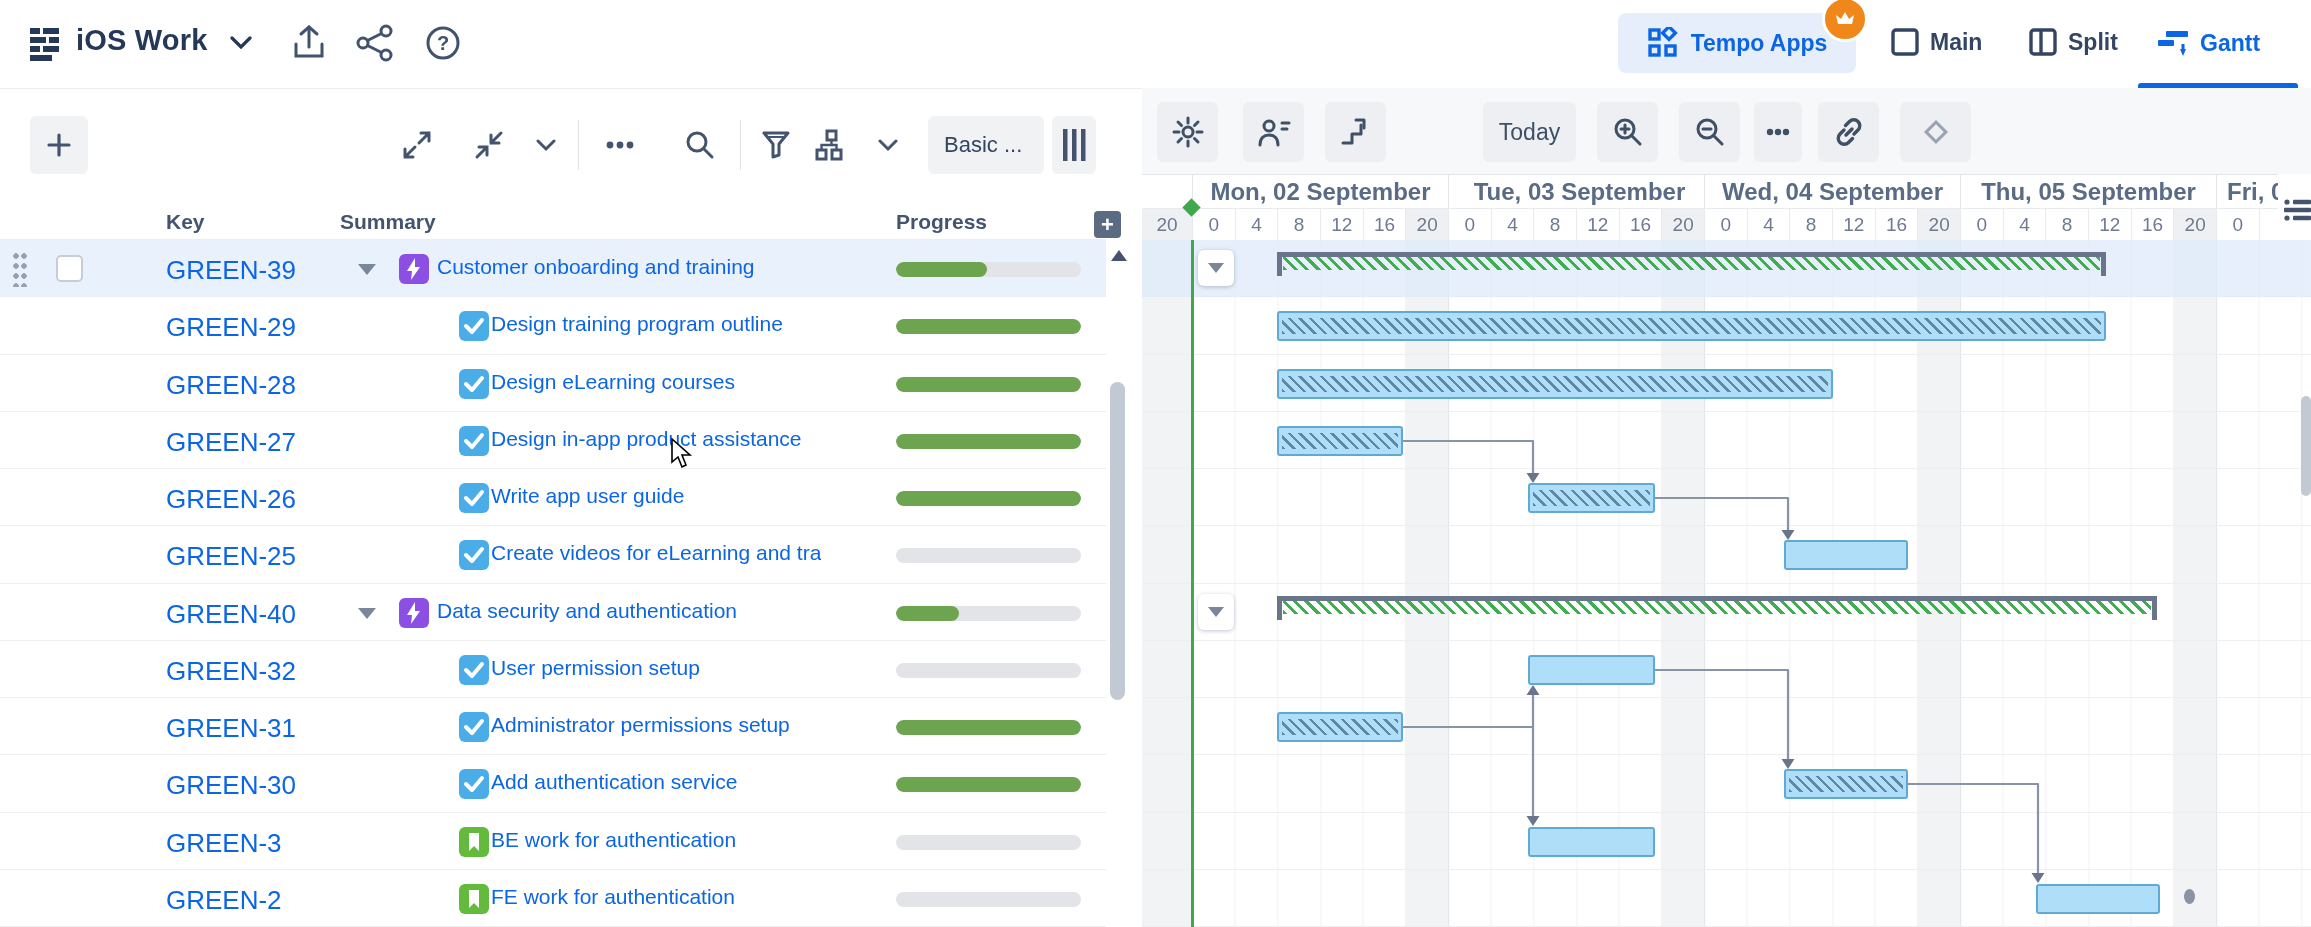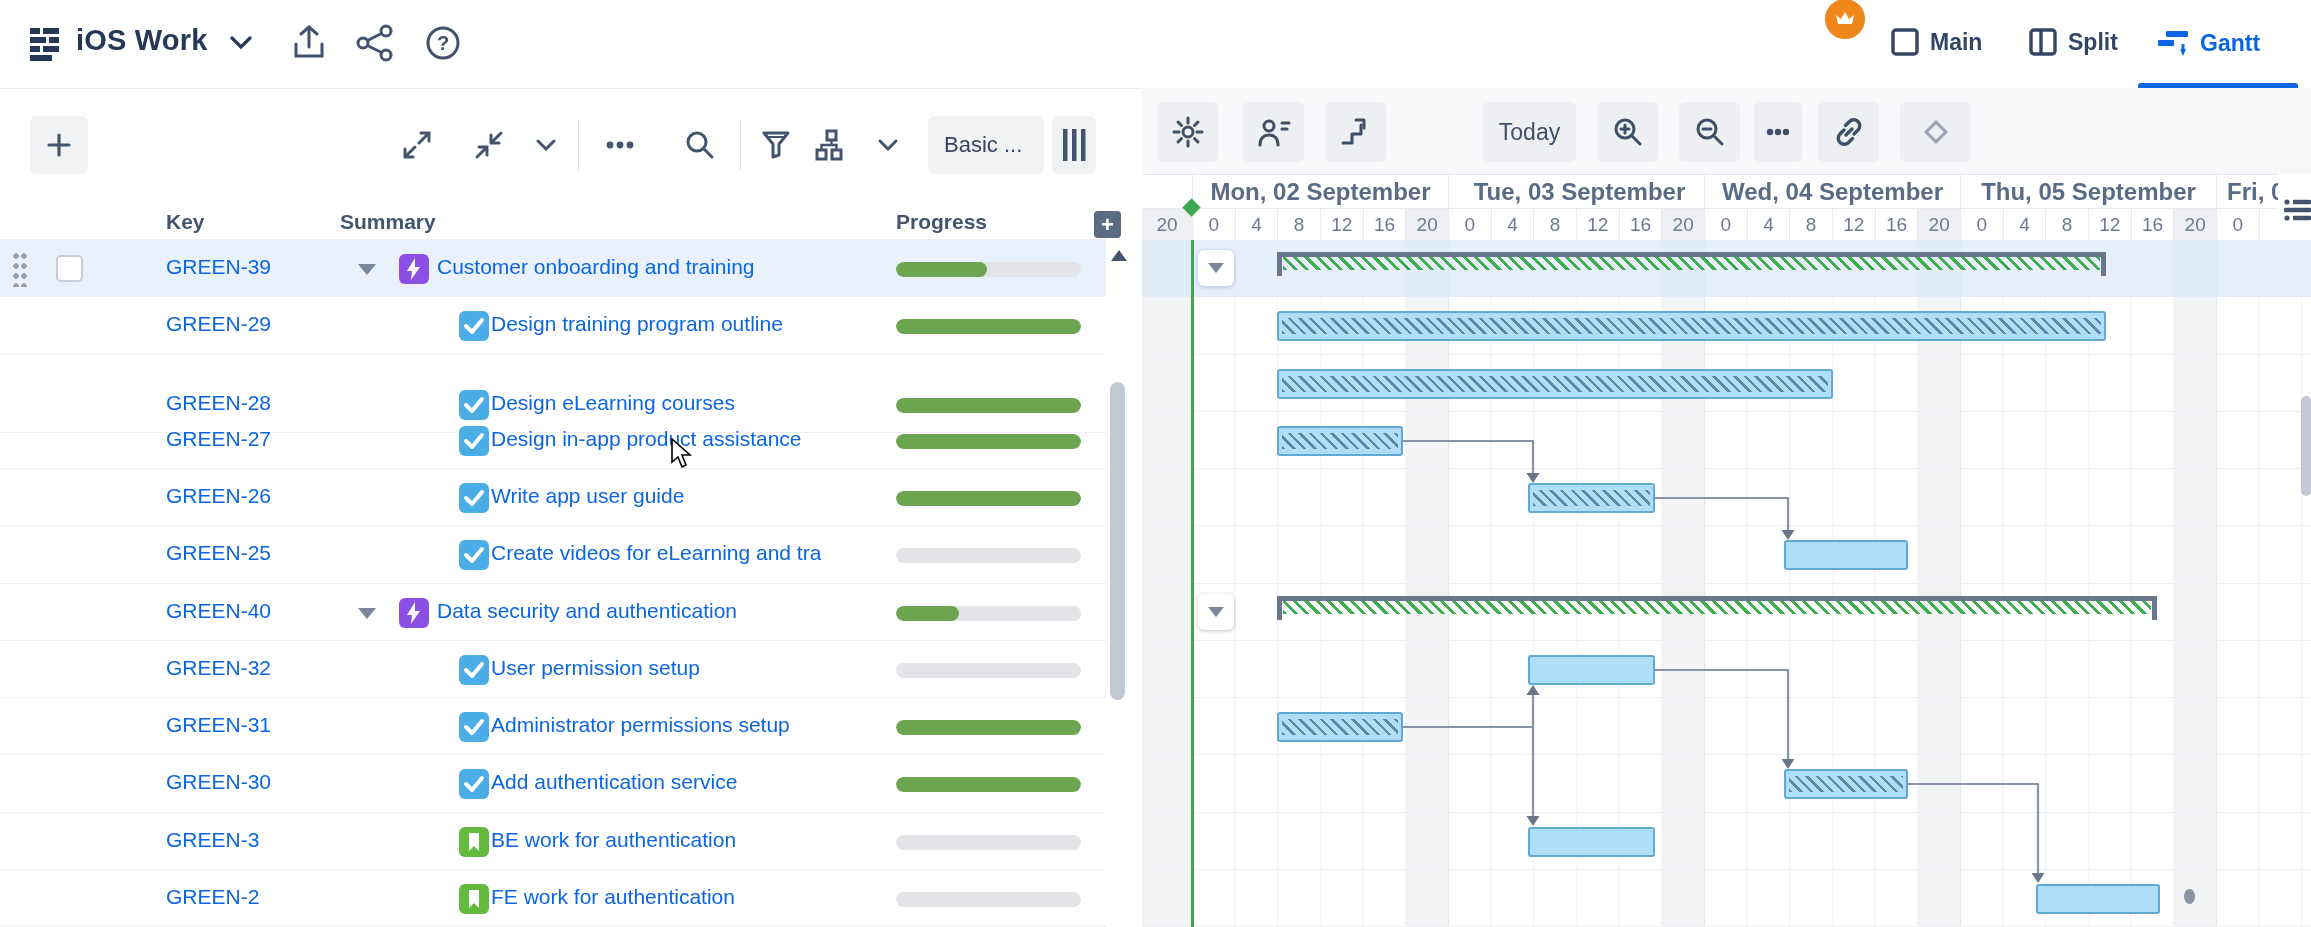--- a/index.html
+++ b/index.html
@@ -24,21 +24,21 @@
         align-items:center;justify-content:center;gap:12px;color:#344563;font-size:22px;}
   .ibtn{position:absolute;top:116px;height:58px;display:flex;align-items:center;justify-content:center;}
   .vdiv{position:absolute;top:120px;width:1px;height:50px;background:#DFE1E6;}
 
   
   .col-hdr{position:absolute;top:210px;font-size:21px;font-weight:700;color:#44546F;}
   #add-col-btn{left:1094px;top:211px;width:27px;height:27px;background:#5B6B82;border-radius:4px;
                color:#fff;font-size:22px;font-weight:700;display:flex;align-items:center;justify-content:center;line-height:1;}
   .trow{position:absolute;left:0;width:1106px;border-bottom:1px solid #EDEFF2;box-sizing:border-box;}
   .trow.sel{background:#E9F1FC;}
-  .key{position:absolute;left:166px;font-size:21px;color:#0C66E4;}
+  .key{position:absolute;left:166px;font-size:26px;color:#0C66E4;}
   .sum{position:absolute;font-size:21px;color:#0C66E4;white-space:nowrap;overflow:hidden;max-width:394px;}
   .tri{position:absolute;left:358px;width:0;height:0;border-left:9px solid transparent;border-right:9px solid transparent;border-top:11px solid #7A869A;}
   .type-ic{position:absolute;width:30px;height:30px;border-radius:6px;display:flex;align-items:center;justify-content:center;}
   .ptrack{position:absolute;left:896px;width:185px;height:15px;border-radius:8px;background:#E2E4E8;overflow:hidden;}
   .pfill{height:100%;border-radius:8px;background:#6CA450;}
   .dots{position:absolute;left:12px;top:11px;width:16px;height:36px;
         background-image:radial-gradient(circle,#97A0AF 2.5px,transparent 3px);background-size:8px 10px;}
   .rowcheck{position:absolute;left:56px;width:27px;height:27px;background:#fff;border:2px solid #C7CDD6;border-radius:5px;box-sizing:border-box;}
   
   #tbl-scroll-thumb{left:1110px;top:382px;width:15px;height:318px;background:#C3C9D2;border-radius:8px;}
@@ -130,20 +130,31 @@
         </g>
       </svg>
   </div>
   <div class="abs hdr-ic" style="left:424px;top:24px;">
     <svg width="38" height="38" viewBox="0 0 38 38">
         <circle cx="19" cy="19" r="15" fill="none" stroke="#42526E" stroke-width="3"></circle>
       <text x="19" y="26" text-anchor="middle" font-size="20" font-weight="700" fill="#42526E" font-family="Liberation Sans,sans-serif">?</text>
       </svg>
   </div>
 
+  <div class="abs" id="tempo-btn">
+    <svg width="32" height="32" viewBox="0 0 32 32">
+      <g fill="none" stroke="#0C66E4" stroke-width="3.4">
+        <rect x="3" y="3" width="9" height="9"></rect>
+          <rect x="3" y="19" width="9" height="9"></rect>
+          <rect x="19" y="19" width="9" height="9"></rect>
+        <rect x="17.5" y="1.5" width="9" height="9" transform="rotate(45 22 6)"></rect>
+        </g>
+      </svg>
+    <span>Tempo Apps</span>
+  </div>
   <div class="abs" id="crown-badge">
     <svg width="20" height="16" viewBox="0 0 20 16">
         <path d="M1 4 L6 8 L10 1 L14 8 L19 4 L17 13 L3 13 Z" fill="#fff"></path>
       </svg>
   </div>
 
   <div class="abs view-tab" style="left:1890px;top:27px;">
     <svg width="30" height="30" viewBox="0 0 30 30">
       <rect x="3" y="3" width="24" height="24" rx="3" fill="none" stroke="#344563" stroke-width="3.4"></rect>
       </svg>
@@ -277,21 +288,21 @@
           <svg width="30" height="30" viewBox="0 0 30 30">
             <rect width="30" height="30" rx="6" fill="#4BADE8"></rect>
             <path d="M7 15 L13 21 L23 9" fill="none" stroke="#fff" stroke-width="4" stroke-linecap="round" stroke-linejoin="round"></path>
           </svg>
         </div>
         <span class="sum" style="left:491px;top:15px;">Design training program outline</span>
         <div class="ptrack" style="top:22px;">
           <div class="pfill" style="width:100%"></div>
         </div>
       </div>
-      <div class="trow" style="top: 354.5px; height: 57.25px; margin-top: 21px;">
+      <div class="trow" style="top: 354.5px; height: 57.25px;">
         <span class="key" style="top:15px;">GREEN-28</span>
         <div class="type-ic" style="left:459px;top:14px;">
           <svg width="30" height="30" viewBox="0 0 30 30">
             <rect width="30" height="30" rx="6" fill="#4BADE8"></rect>
             <path d="M7 15 L13 21 L23 9" fill="none" stroke="#fff" stroke-width="4" stroke-linecap="round" stroke-linejoin="round"></path>
           </svg>
         </div>
         <span class="sum" style="left:491px;top:15px;">Design eLearning courses</span>
         <div class="ptrack" style="top:22px;">
           <div class="pfill" style="width:100%"></div>

